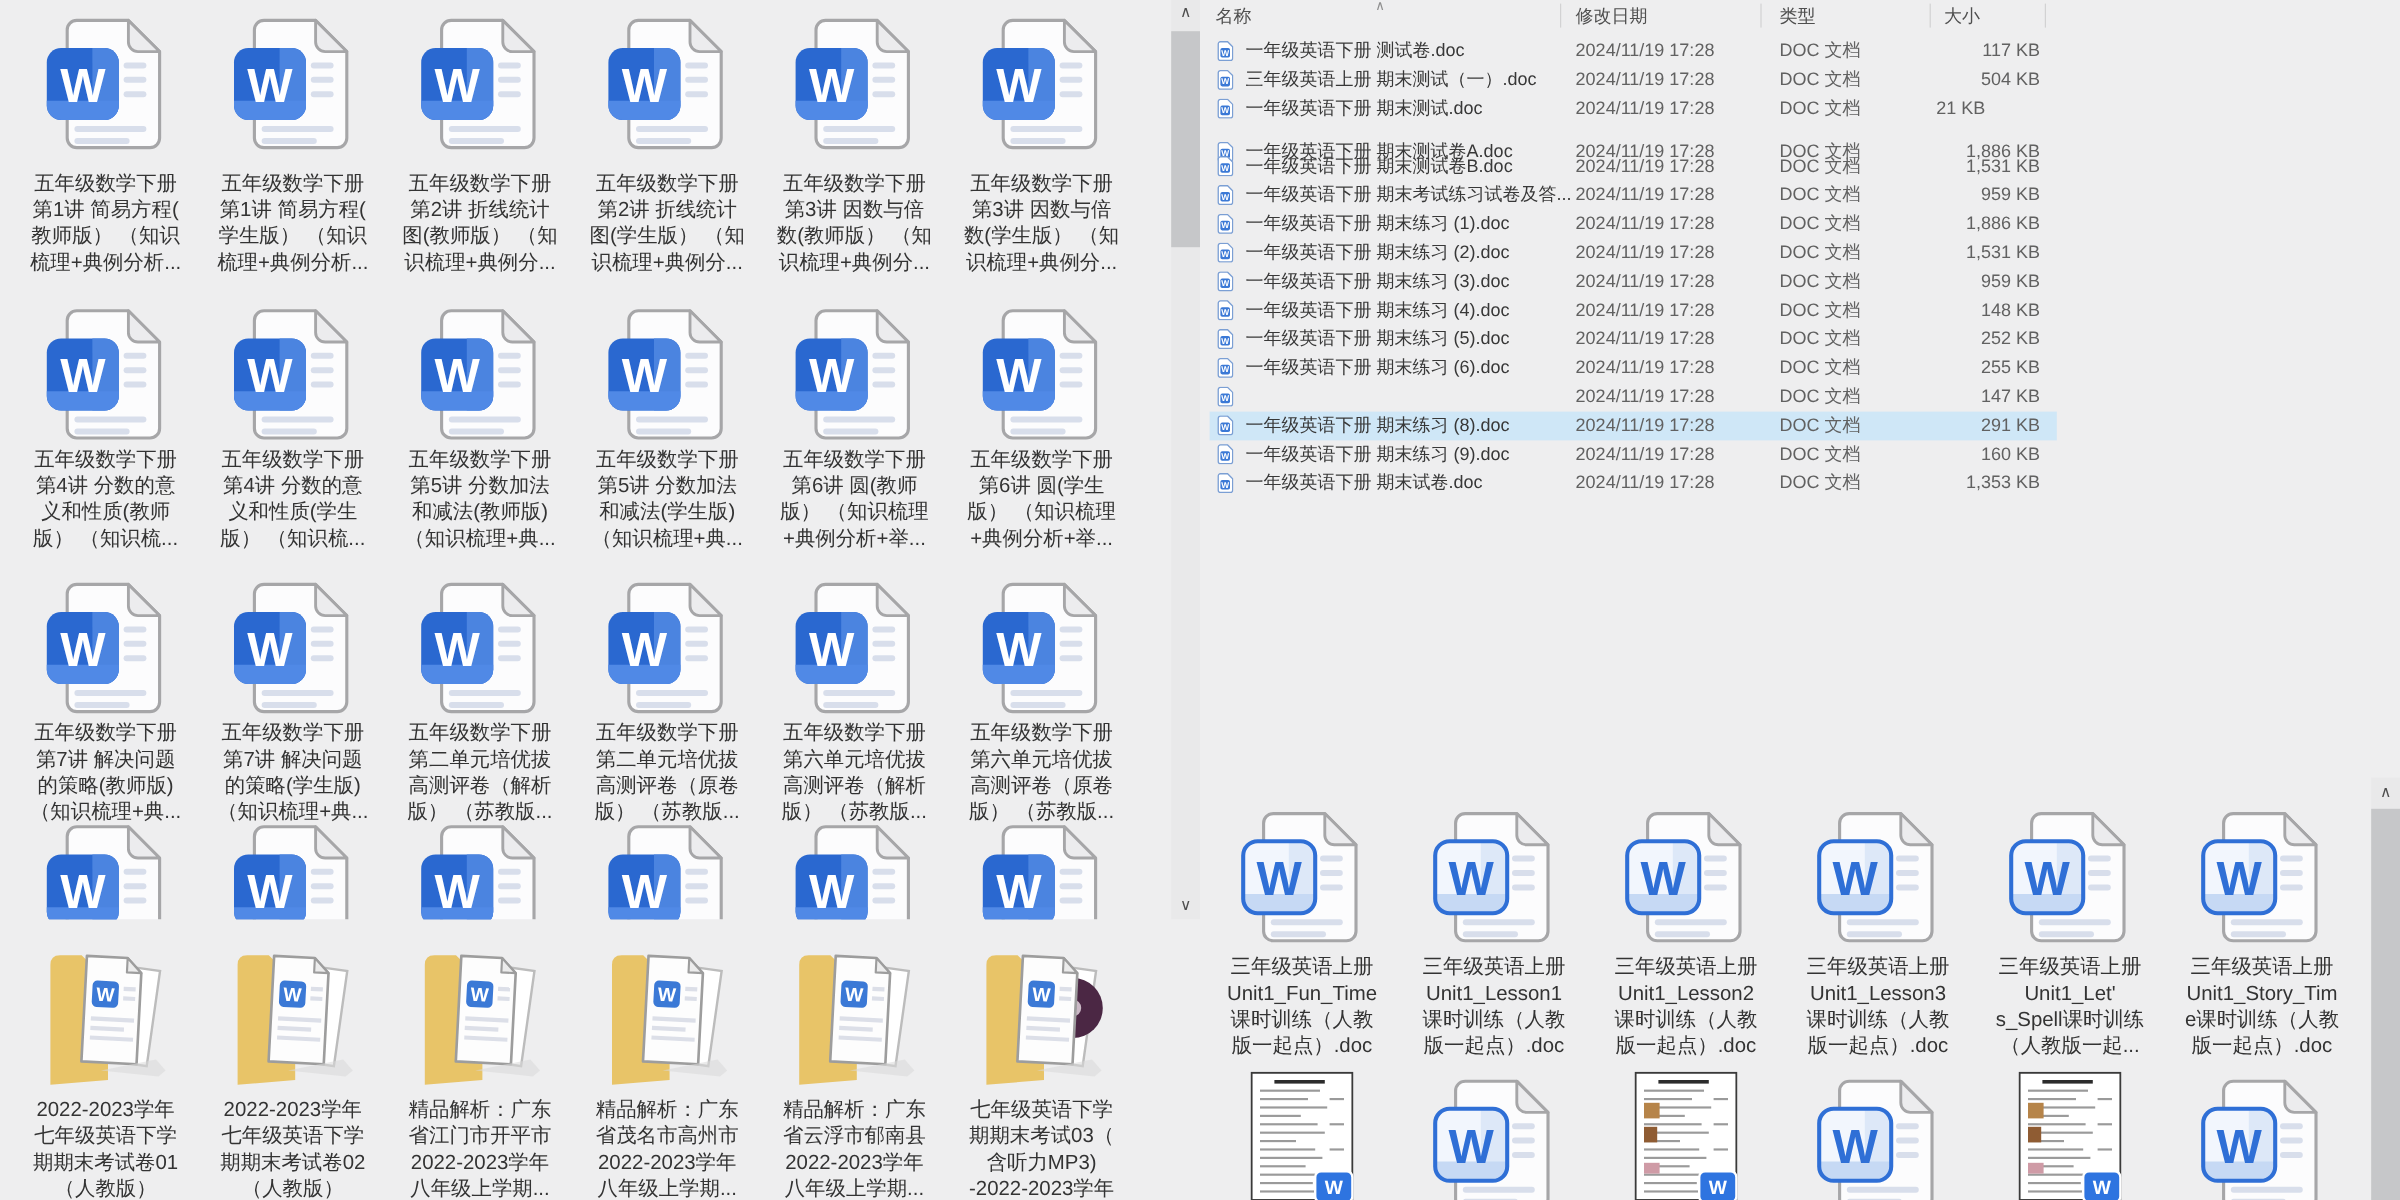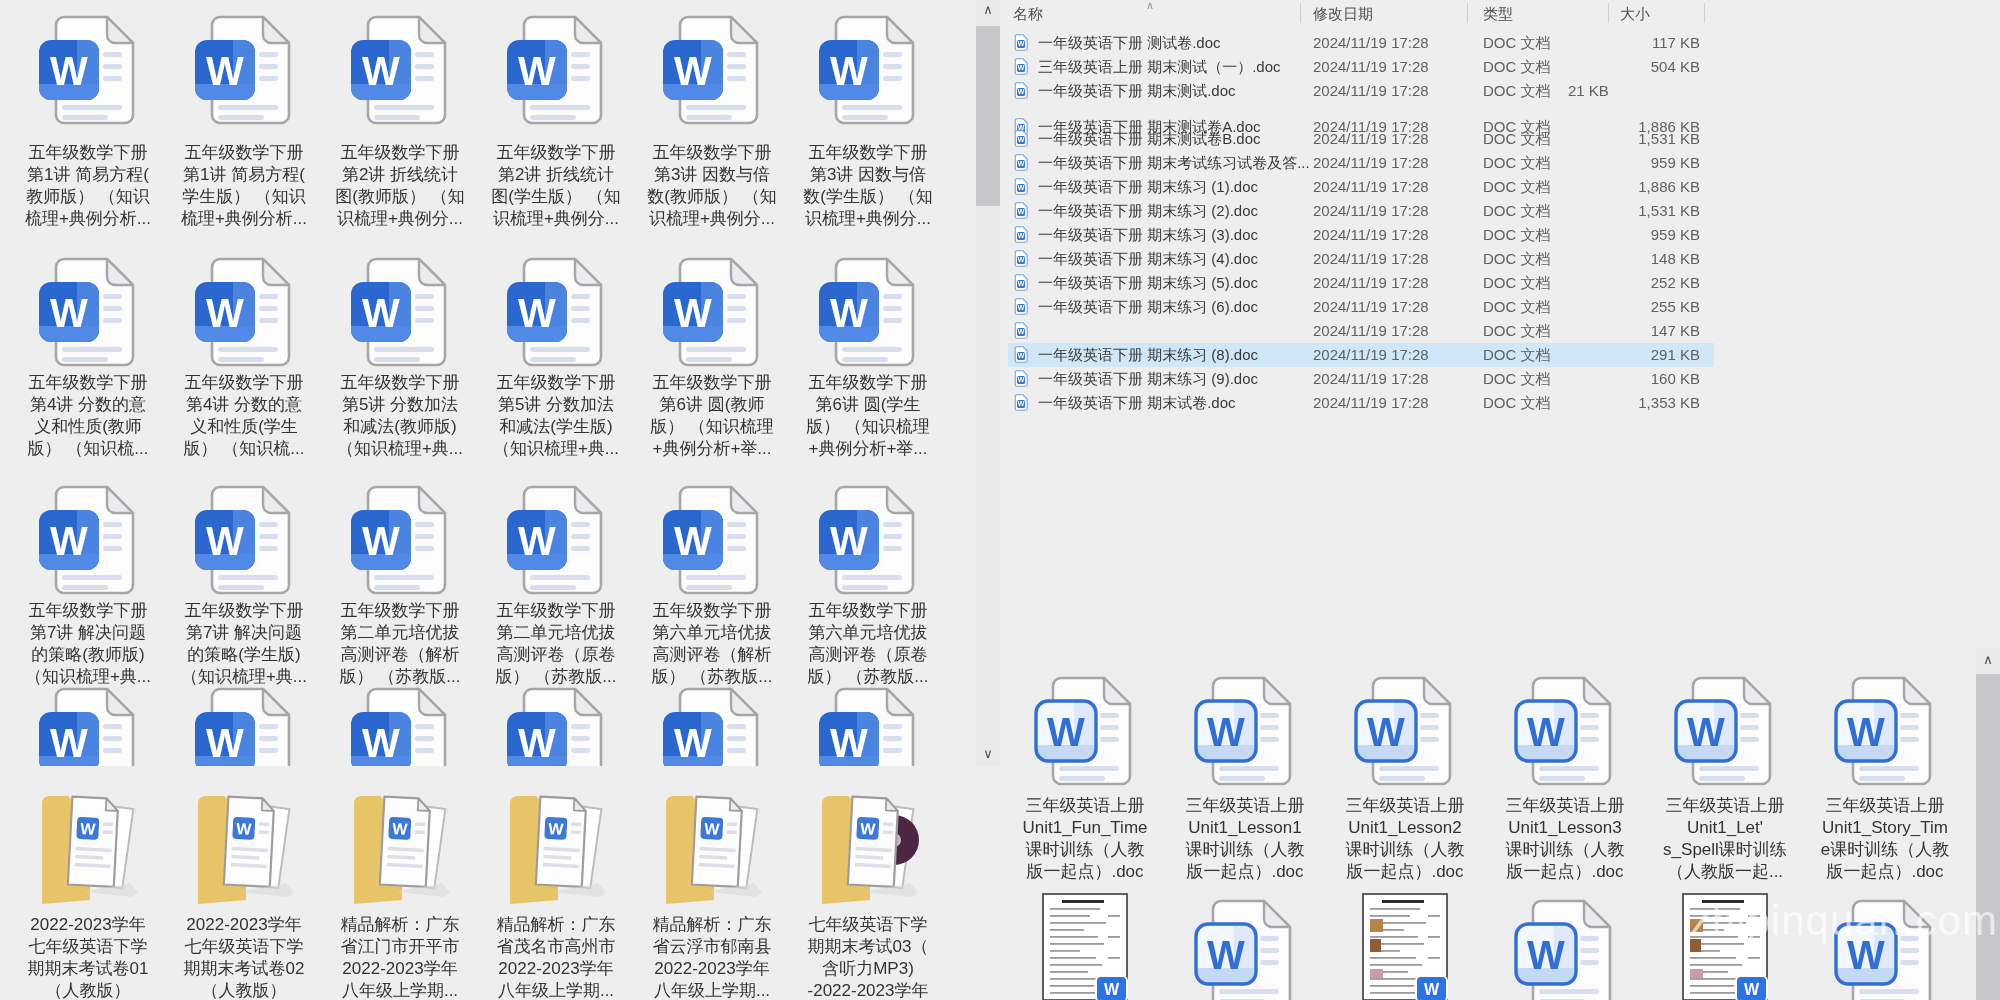--- a/index.html
+++ b/index.html
@@ -728,21 +728,21 @@
       </div>
       <div class="abs" style="left: 0px; top: 79px; width: 706px; height: 24px;">
         <div class="abs" style="left: 6px; top: 3px; width: 14px; height: 17px;"><svg width="14" height="17" viewBox="0 0 14 17">
     <path d="M3,0.8 H9 L13.2,5 V14.5 a1.8,1.8 0 0 1 -1.8,1.8 H3 A1.8,1.8 0 0 1 1.2,14.5 V2.6 A1.8,1.8 0 0 1 3,0.8 Z" fill="#fff" stroke="#7b9fd4" stroke-width="1.1"></path>
     <rect x="3" y="6" width="8" height="8" rx="1.5" fill="#3b79d6"></rect>
     <text x="7" y="12.4" text-anchor="middle" font-size="7" font-weight="bold" fill="#fff" font-family="Liberation Sans,DejaVu Sans,sans-serif">W</text>
   </svg></div>
         <div class="lv-cell lv-name abs" style="left: 30px; top: 0px; width: 270px; height: 24px;">一年级英语下册 期末测试.doc</div>
         <div class="lv-cell abs" style="left: 305px; top: 0px; width: 150px; height: 24px;">2024/11/19 17:28</div>
         <div class="lv-cell abs" style="left: 475px; top: 0px; width: 120px; height: 24px;">DOC 文档</div>
-        <div class="lv-cell abs" style="left: 560px; top: 0px; width: 132px; height: 24px; text-align: left;">21 KB</div>
+        <div class="lv-cell abs" style="left: 560px; top: 0px; width: 132px; height: 24px; text-align: center;">21 KB</div>
       </div>
       <div class="abs" style="left: 0px; top: 115px; width: 706px; height: 24px;">
         <div class="abs" style="left: 6px; top: 3px; width: 14px; height: 17px;"><svg width="14" height="17" viewBox="0 0 14 17">
     <path d="M3,0.8 H9 L13.2,5 V14.5 a1.8,1.8 0 0 1 -1.8,1.8 H3 A1.8,1.8 0 0 1 1.2,14.5 V2.6 A1.8,1.8 0 0 1 3,0.8 Z" fill="#fff" stroke="#7b9fd4" stroke-width="1.1"></path>
     <rect x="3" y="6" width="8" height="8" rx="1.5" fill="#3b79d6"></rect>
     <text x="7" y="12.4" text-anchor="middle" font-size="7" font-weight="bold" fill="#fff" font-family="Liberation Sans,DejaVu Sans,sans-serif">W</text>
   </svg></div>
         <div class="lv-cell lv-name abs" style="left: 30px; top: 0px; width: 270px; height: 24px;">一年级英语下册 期末测试卷A.doc</div>
         <div class="lv-cell abs" style="left: 305px; top: 0px; width: 150px; height: 24px;">2024/11/19 17:28</div>
         <div class="lv-cell abs" style="left: 475px; top: 0px; width: 120px; height: 24px;">DOC 文档</div>
@@ -1145,16 +1145,15 @@
     <text x="33" y="71" text-anchor="middle" font-size="40" font-weight="bold" fill="#2f6fd6" font-family="Liberation Sans,DejaVu Sans,sans-serif">W</text>
   </svg></div>
     </div>
 
   <div id="br-sb" class="abs sb" style="left:1976px;top:648px;width:24px;height:352px;">
     <div class="sb-arrow abs" style="top:4px;left:0;width:24px;">∧</div>
     <div class="sb-thumb abs" style="top:26px;left:0;width:24px;height:326px;"></div>
   </div>
 
   <div id="watermark" class="abs wm" style="right:2px;top:898px;width:700px;">
-    <div class="wm1">zhipinquan.com</div>
   </div>
 
 </div>
 
 </body></html>

